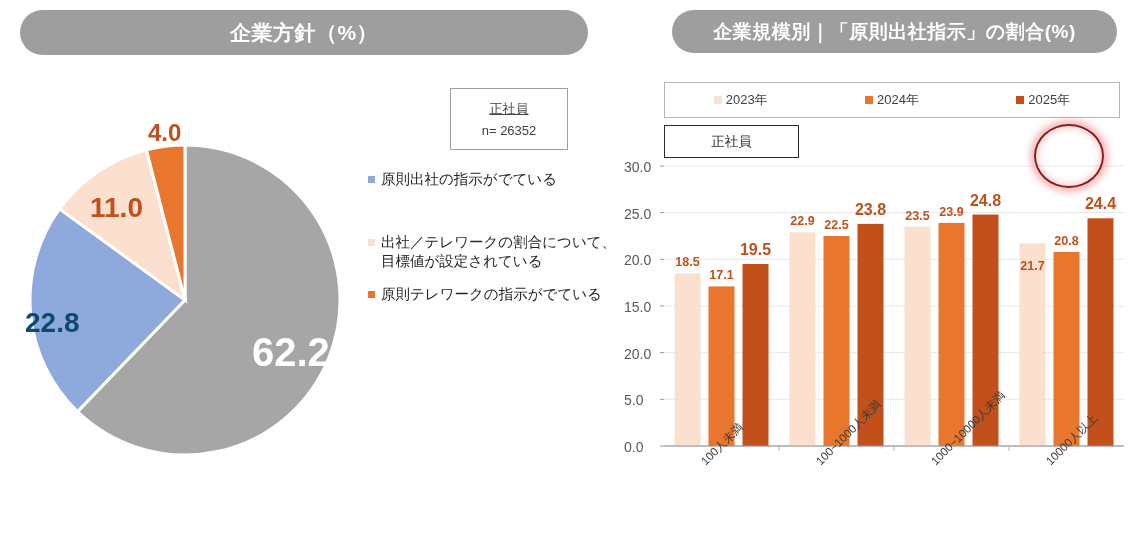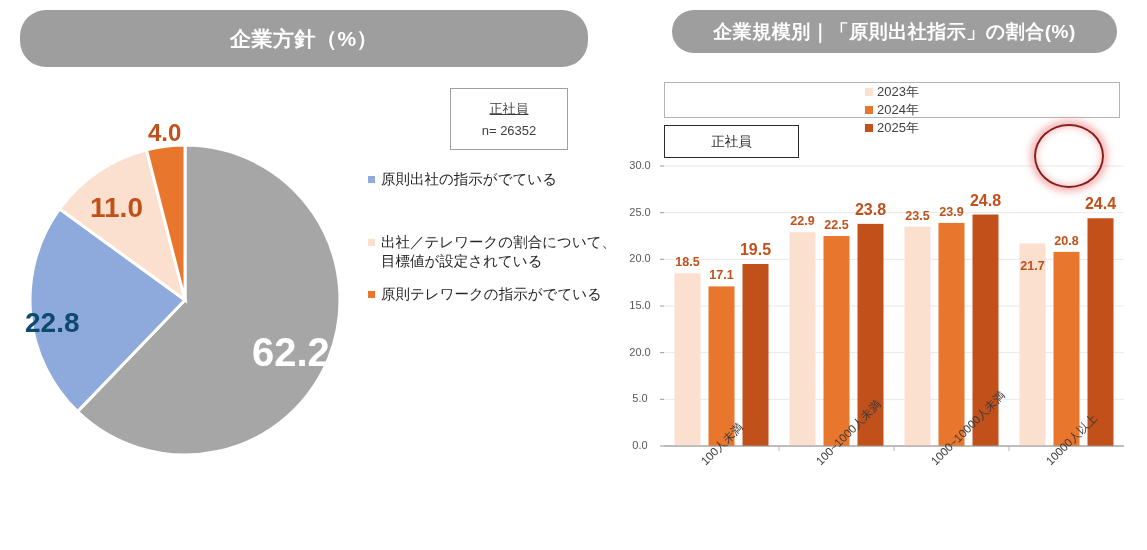--- a/index.html
+++ b/index.html
@@ -16,21 +16,21 @@
   .title-pill{
     position:absolute;
     background:#9e9e9e;
     color:#ffffff;
     border-radius:26px;
     display:flex;align-items:center;justify-content:center;
     font-weight:bold;
     letter-spacing:0.5px;
     box-sizing:border-box;
   }
-  #pill-left{left:20px;top:10px;width:568px;height:57px;font-size:21px;}
+  #pill-left{left:20px;top:10px;width:568px;height:45px;font-size:21px;}
   #pill-right{left:672px;top:10px;width:445px;height:43px;font-size:19px;}
 
   
   #pie-wrap{position:absolute;left:20px;top:130px;width:345px;height:345px;}
   #pie-svg{display:block;}
 
   .pie-label{
     position:absolute;
     font-weight:bold;
     white-space:nowrap;
@@ -59,21 +59,21 @@
   #lg-3{margin-bottom:14px;margin-top:44px;}
 
   
   #bar-panel{position:absolute;left:612px;top:78px;width:520px;height:460px;}
   #bar-svg{position:absolute;left:0;top:0;}
 
   
   #bar-legend{
     position:absolute;left:52px;top:4px;width:456px;height:36px;
     border:1px solid #b4b4b4;background:#ffffff;box-sizing:border-box;
-    display:flex;align-items:center;justify-content:space-around;flex-direction:column;
+    display:flex;align-items:center;justify-content:space-around;
   }
   .blg{display:flex;align-items:center;}
   .blg-mark{width:8px;height:8px;margin-right:4px;}
   .blg-text{font-size:13px;color:#3f3f3f;}
 
   
   #bar-seiki-box{
     position:absolute;left:52px;top:47px;width:135px;height:33px;
     border:1px solid #2b2b2b;background:#ffffff;box-sizing:border-box;
     display:flex;align-items:center;justify-content:center;
@@ -82,22 +82,22 @@
 
   
   #circle-ann{
     position:absolute;left:422px;top:46px;width:66px;height:60px;
     border:2.5px solid #8c1b1b;border-radius:50%;
     box-shadow:0 0 7px 4px rgba(235,110,110,.50), inset 0 0 6px 2px rgba(235,110,110,.35);
     pointer-events:none;
   }
 
   .axis-y-label{
-    position:absolute;font-size:11px;color:#595959;
-    text-align:center;width:32px;
+    position:absolute;font-size:14px;color:#595959;
+    text-align:left;width:32px;
   }
   .bar-value{
     position:absolute;font-weight:bold;color:#c1501a;white-space:nowrap;
     text-align:center;
   }
   .cat-label{
     position:absolute;font-size:11.5px;color:#3a3a3a;white-space:nowrap;
     transform:rotate(-45deg);transform-origin:left top;
   }
 </style>

